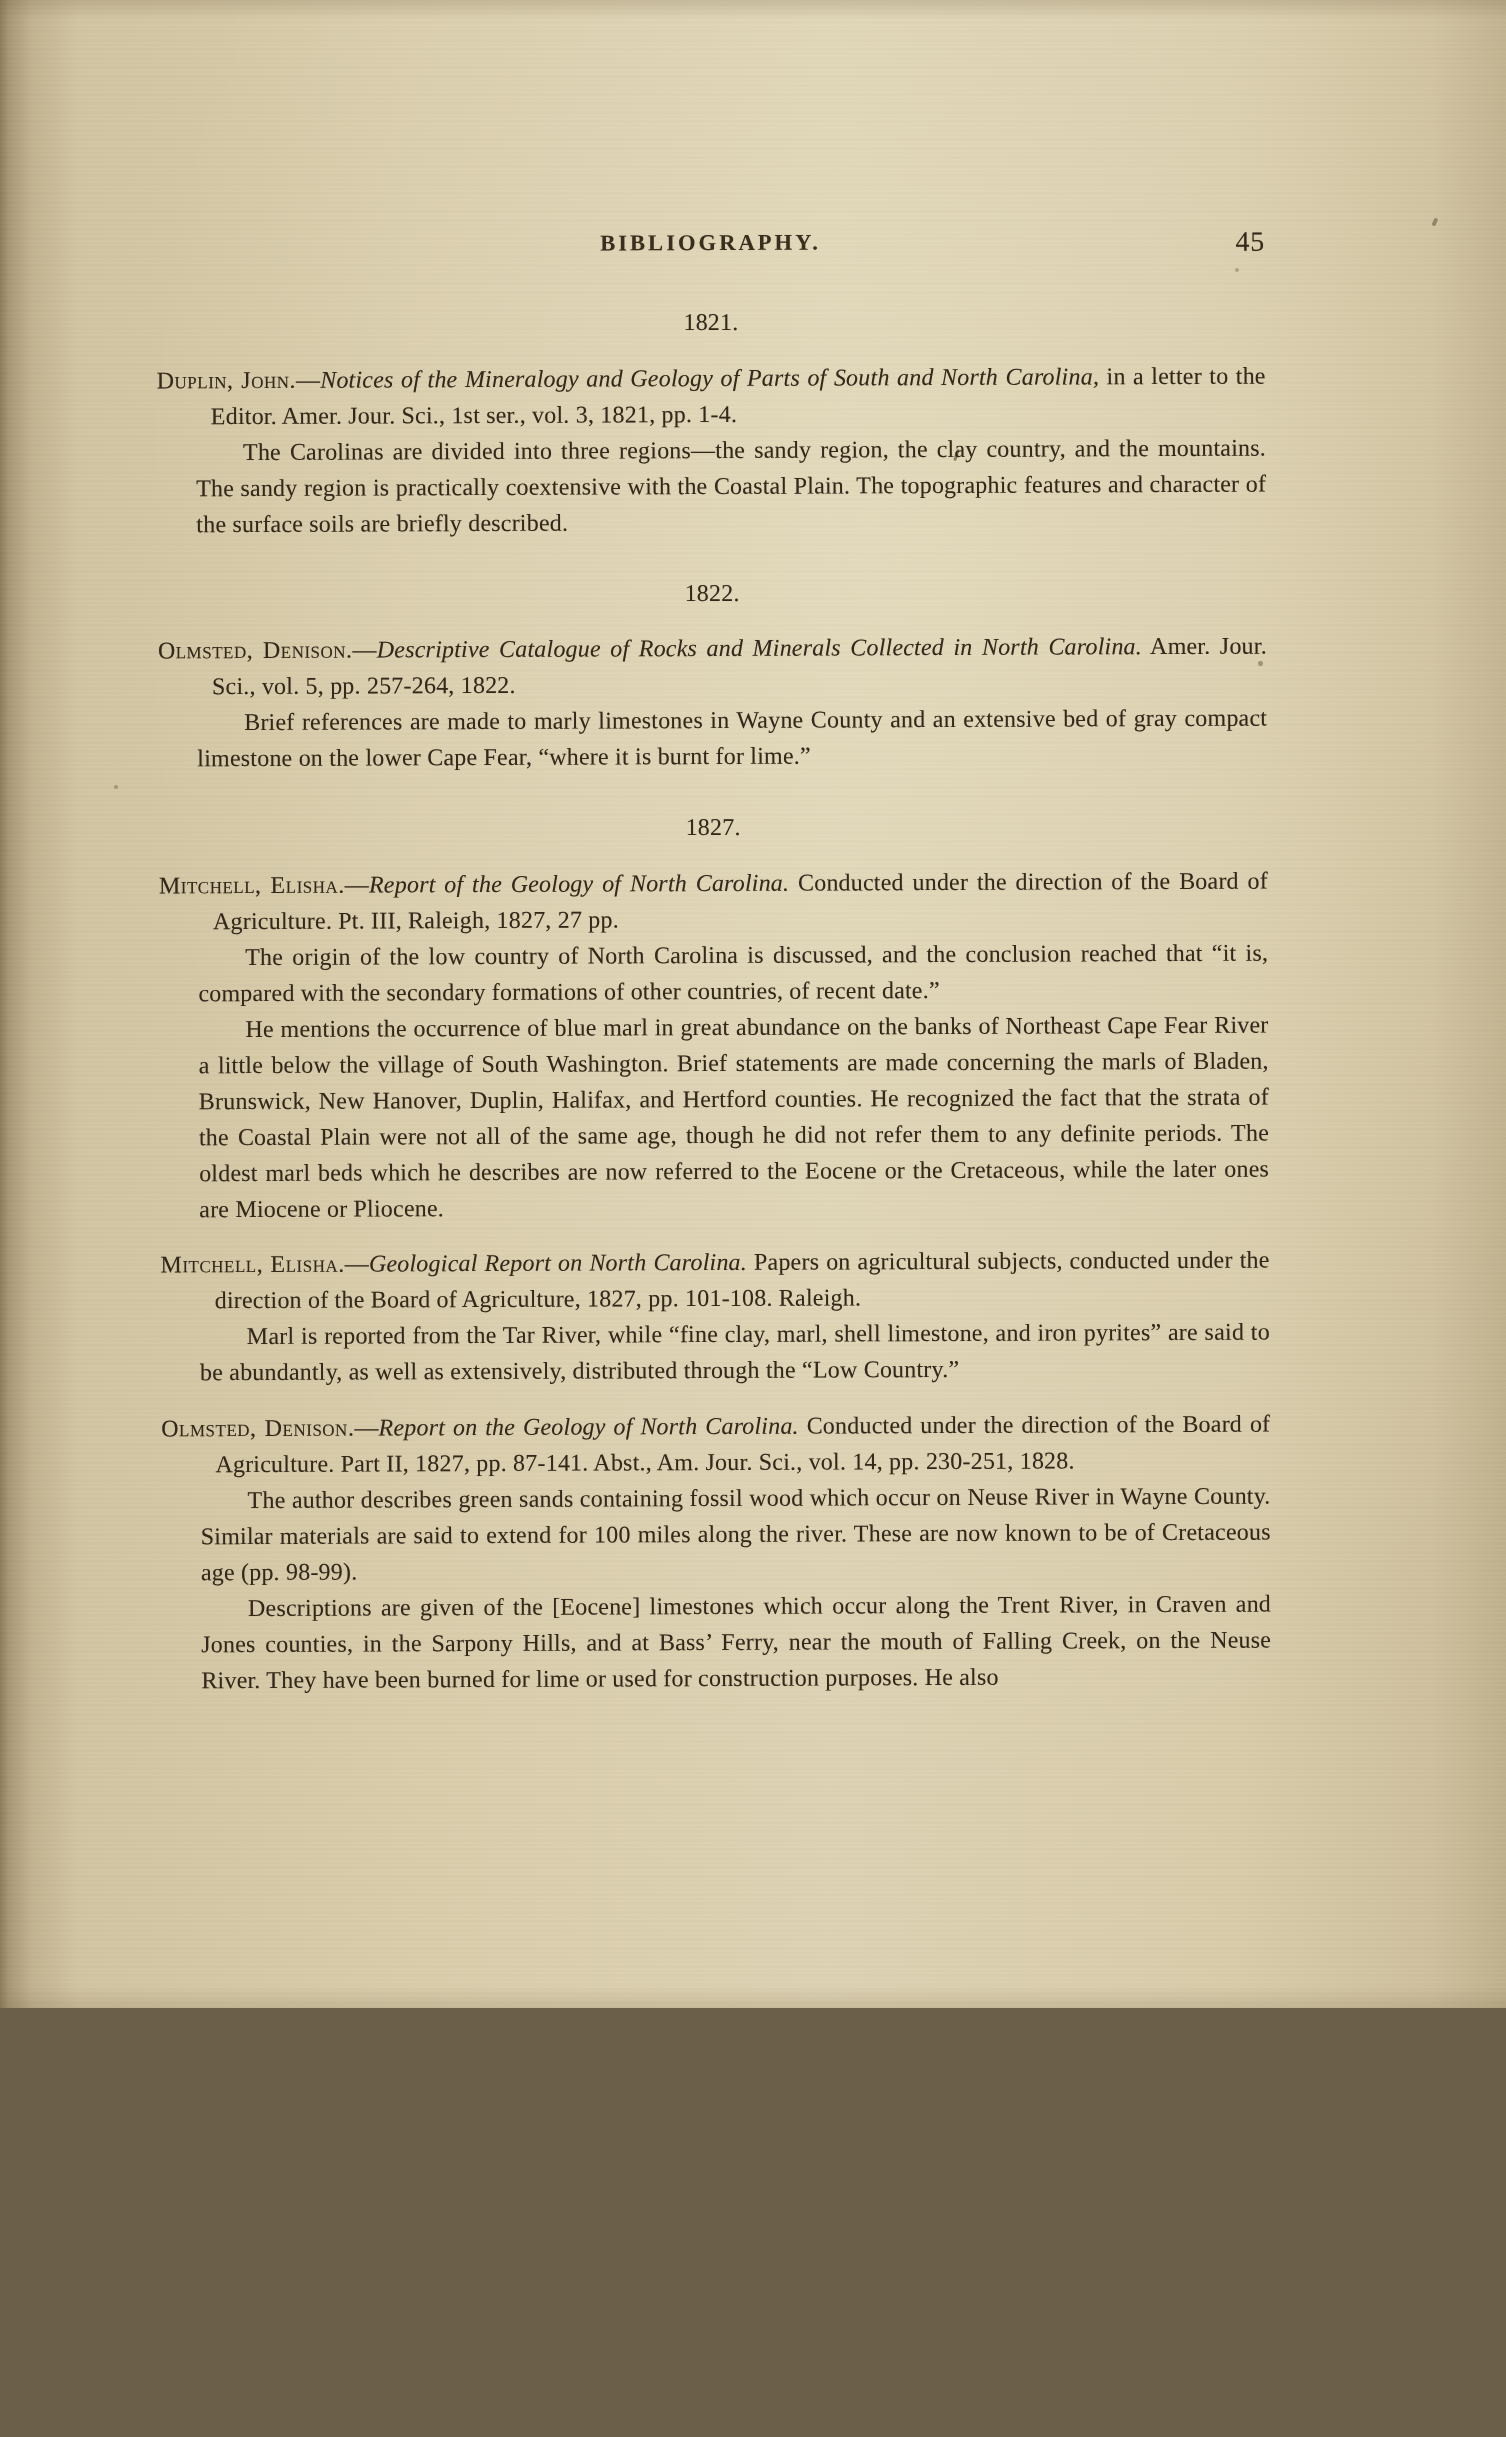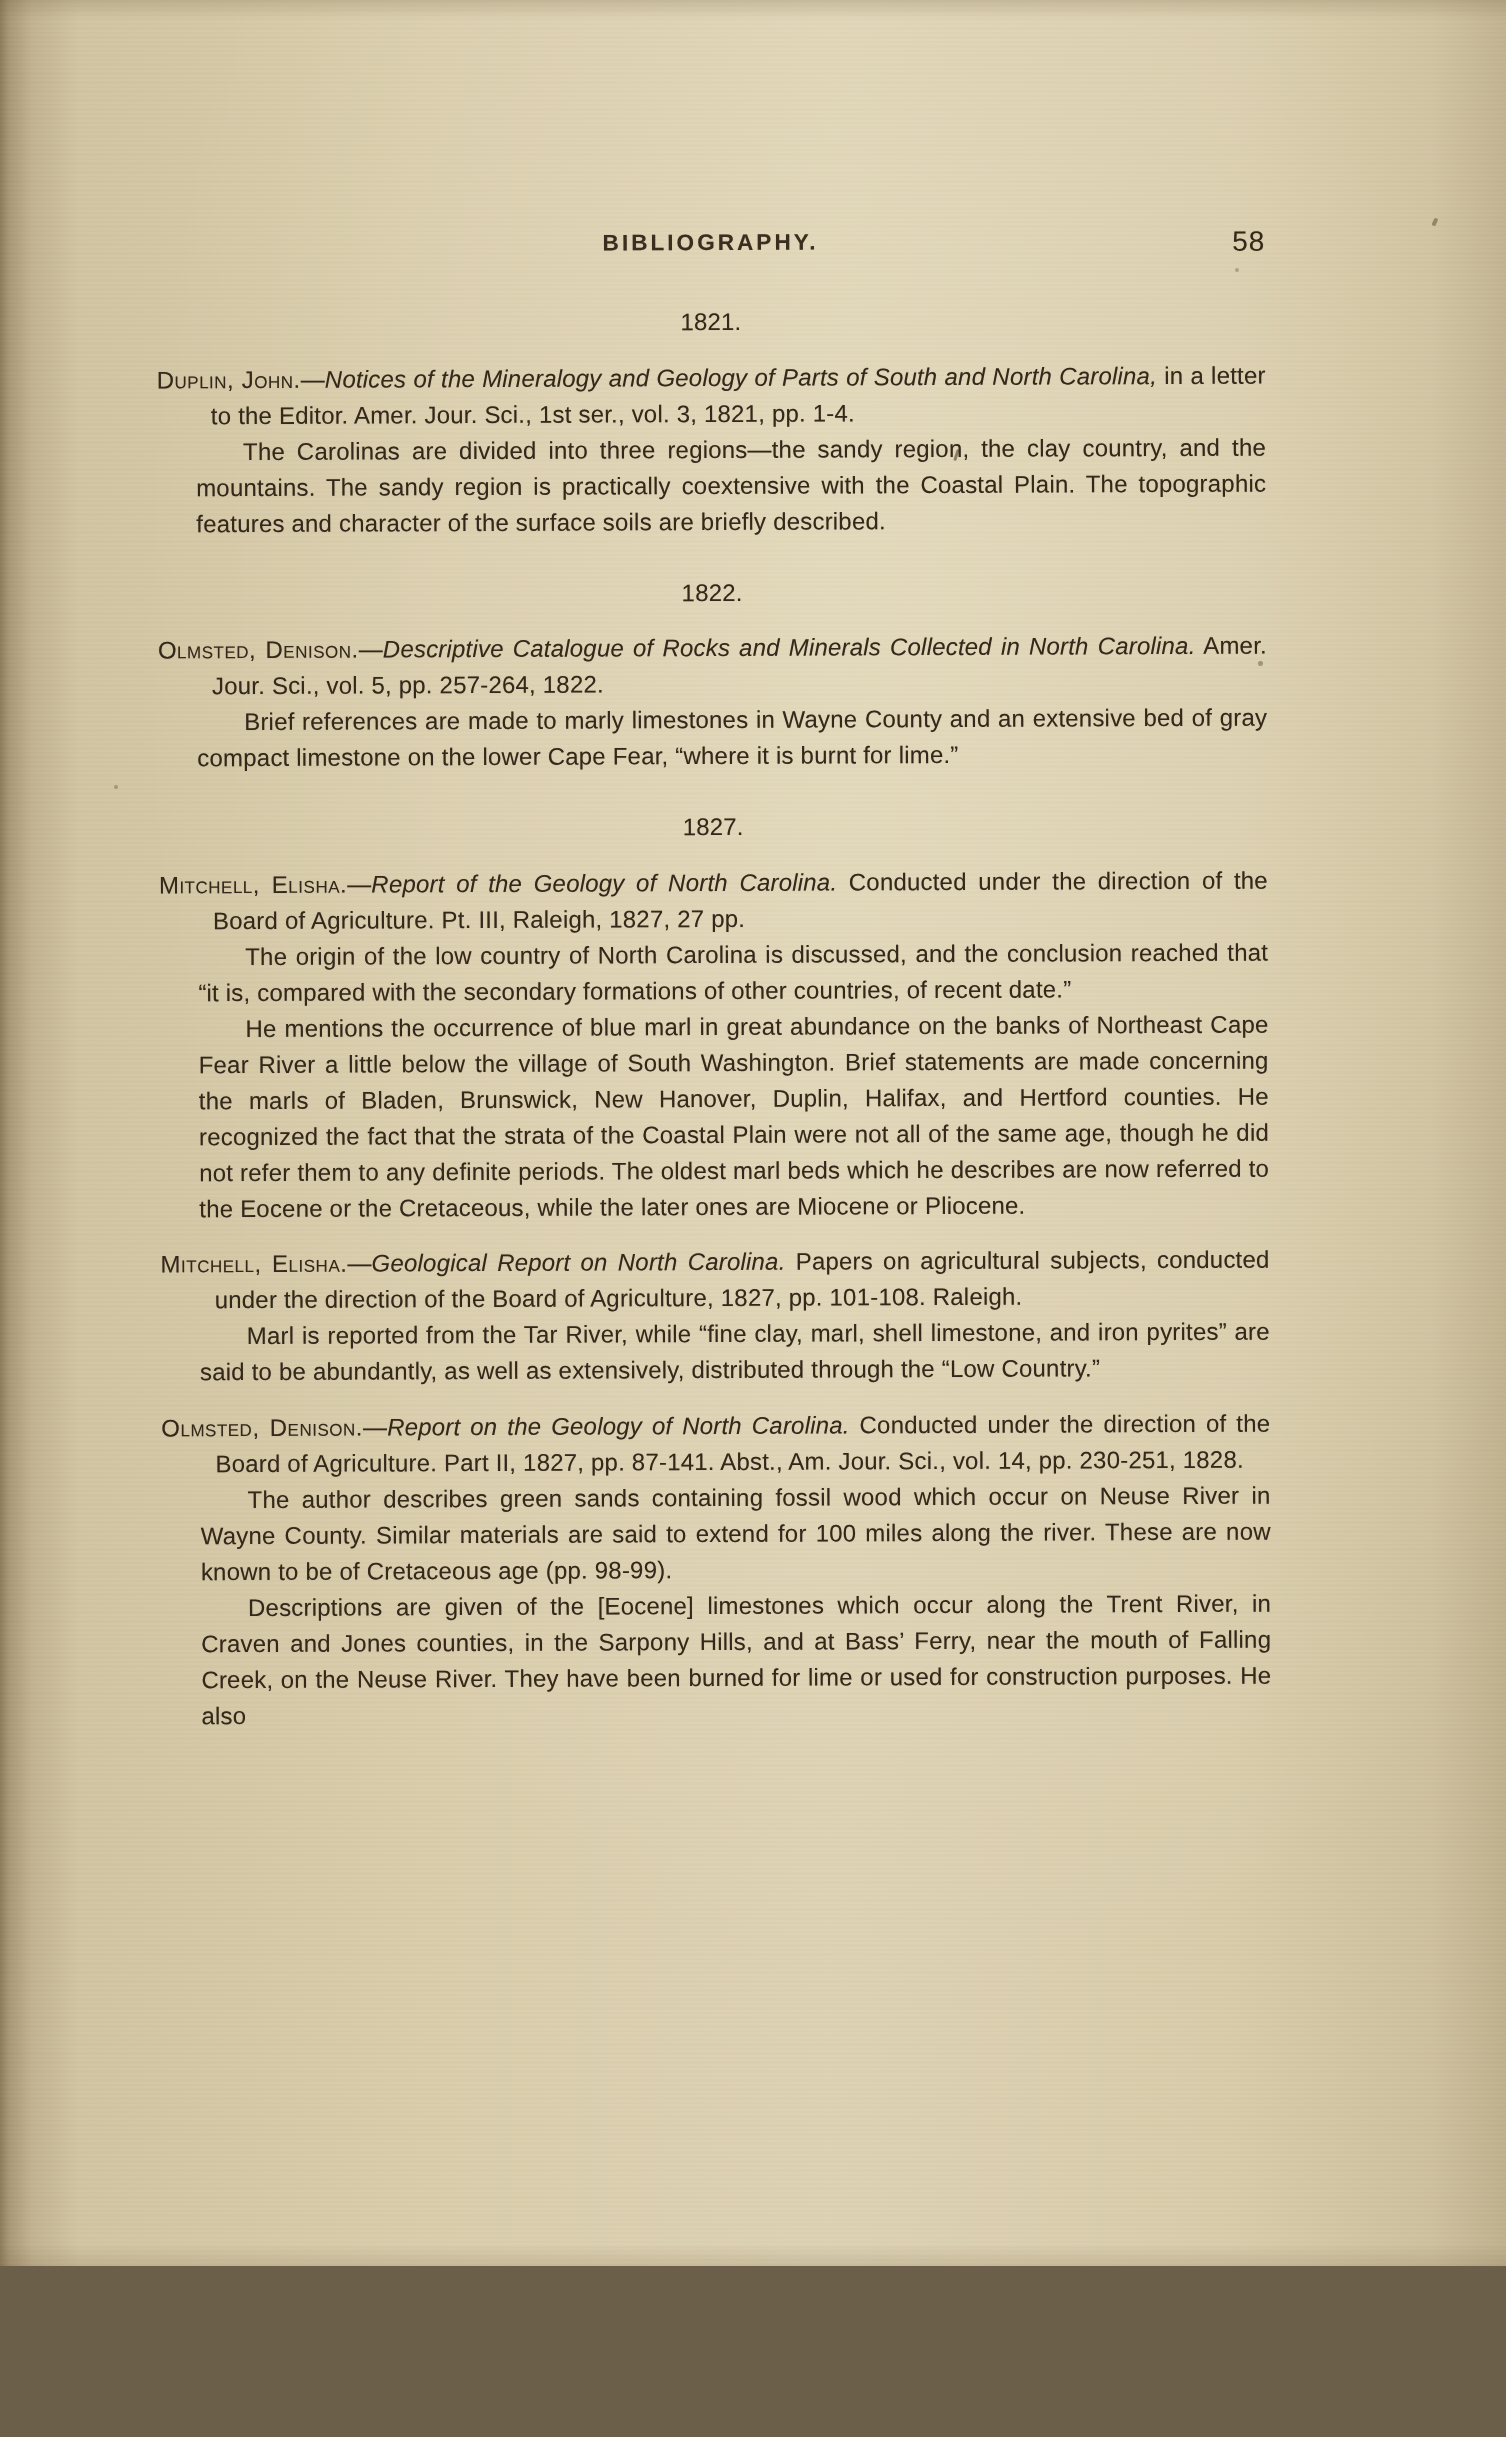--- a/index.html
+++ b/index.html
@@ -1,23 +1,23 @@
 <!DOCTYPE html>
 <html style="font-size:12px"><head>
 <meta charset="utf-8">
 <style>
   html, body { margin: 0; padding: 0; background: #6b5f49; }
 
   .page {
     position: relative;
     width: 1506px;
-    height: 2266px;
+    height: 2008px;
     margin: 0 auto;
     overflow: hidden;
-    font-family: Liberation Sans, sans-serif;
+    font-family: Liberation Serif, serif;
     color: #33281a;
     background:
       linear-gradient(180deg, rgba(110,92,62,0.22) 0px, rgba(110,92,62,0.0) 19.6px),
       linear-gradient(0deg, rgba(110,92,62,0.18) 0px, rgba(110,92,62,0.0) 22.6px),
       radial-gradient(ellipse at 62% 28%, rgba(255,250,228,0.20), rgba(255,250,228,0) 62%),
       repeating-linear-gradient(0deg, rgba(60,45,20,0.015) 0 2.3px, rgba(255,255,240,0.015) 2.3px 4.5px),
       linear-gradient(90deg,
         #8d7b5a 0px, #a99877 9px, #c2b391 32px, #d2c5a3 79px,
         #d9cdac 28%, #ddd2b3 55%, #d8ccab 82%, #cfc19f 95%, #c0b18e 100%);
   }
@@ -93,21 +93,21 @@
   <div class="speck s1"></div>
   <div class="speck s2"></div>
   <div class="speck s3"></div>
   <div class="speck s4"></div>
   <div class="speck s5"></div>
 
   <div class="content">
 
     <div class="header">
       <div class="running-head">BIBLIOGRAPHY.</div>
-      <div class="page-number">58</div>
+      <div class="page-number">45</div>
     </div>
 
     <div class="section">
       <div class="year">1821.</div>
 
       <div class="entry">
         <p class="entry-head"><span class="author">Duplin, John.</span><span class="dash">—</span><span class="title">Notices of the Mineralogy and Geology of Parts of South and North Carolina,</span><span class="citation"> in a letter to the Editor. Amer. Jour. Sci., 1st ser., vol. 3, 1821, pp. 1-4.</span></p>
         <p class="note">The Carolinas are divided into three regions—the sandy region, the clay country, and the mountains. The sandy region is practically coextensive with the Coastal Plain. The topographic features and character of the surface soils are briefly described.</p>
       </div>
     </div>

